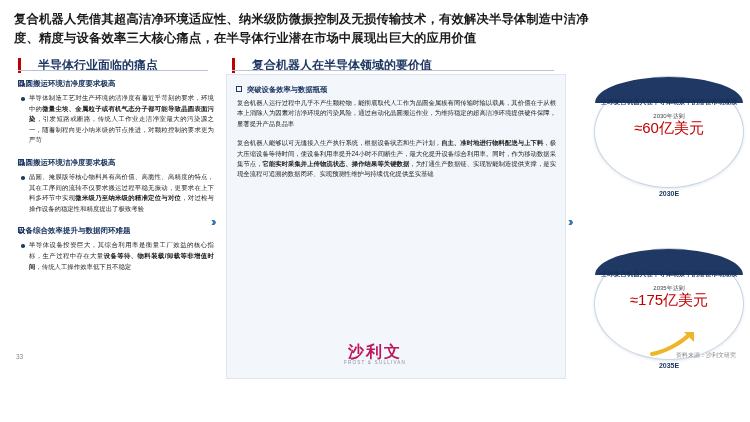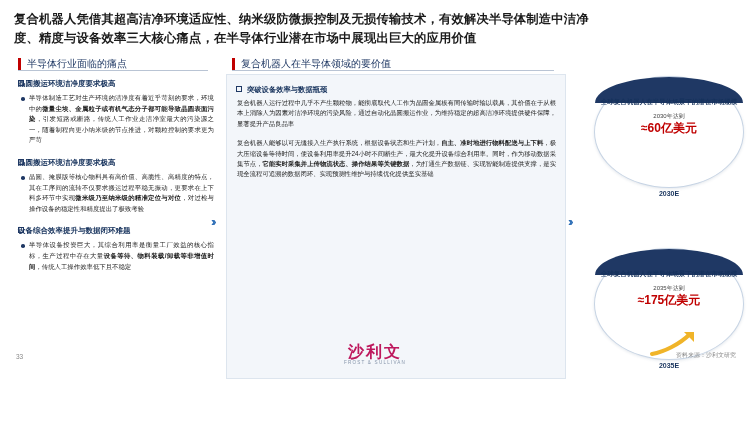--- a/index.html
+++ b/index.html
@@ -33,24 +33,24 @@
     font-size: 12.3px;
     font-weight: bold;
     color: #1b1b1b;
     line-height: 19px;
     letter-spacing: 0.2px;
   }
 
   
   .col-head {
     position: absolute;
-    font-size: 10px;
-    font-weight: normal;
+    font-size: 12px;
+    font-weight: bold;
     color: #1f3864;
-    padding-left: 9px;
+    padding-left: 20px;
   }
   .col-head::before {
     content: "";
     position: absolute;
     left: 0;
     top: 1px;
     bottom: 1px;
     width: 2.5px;
     background: #c00000;
   }
@@ -200,22 +200,22 @@
     color: #16325c;
     line-height: 9.5px;
   }
   .bubble-sub {
     font-size: 6px;
     color: #444;
     margin-top: 5px;
     line-height: 9px;
   }
   .bubble-val {
-    font-size: 12px;
-    font-weight: bold;
+    font-size: 15px;
+    font-weight: normal;
     color: #c00000;
     margin-top: 1px;
     line-height: 12px;
   }
   .bubble-caption {
     position: absolute;
     font-size: 7px;
     font-weight: bold;
     color: #16325c;
     width: 150px;

